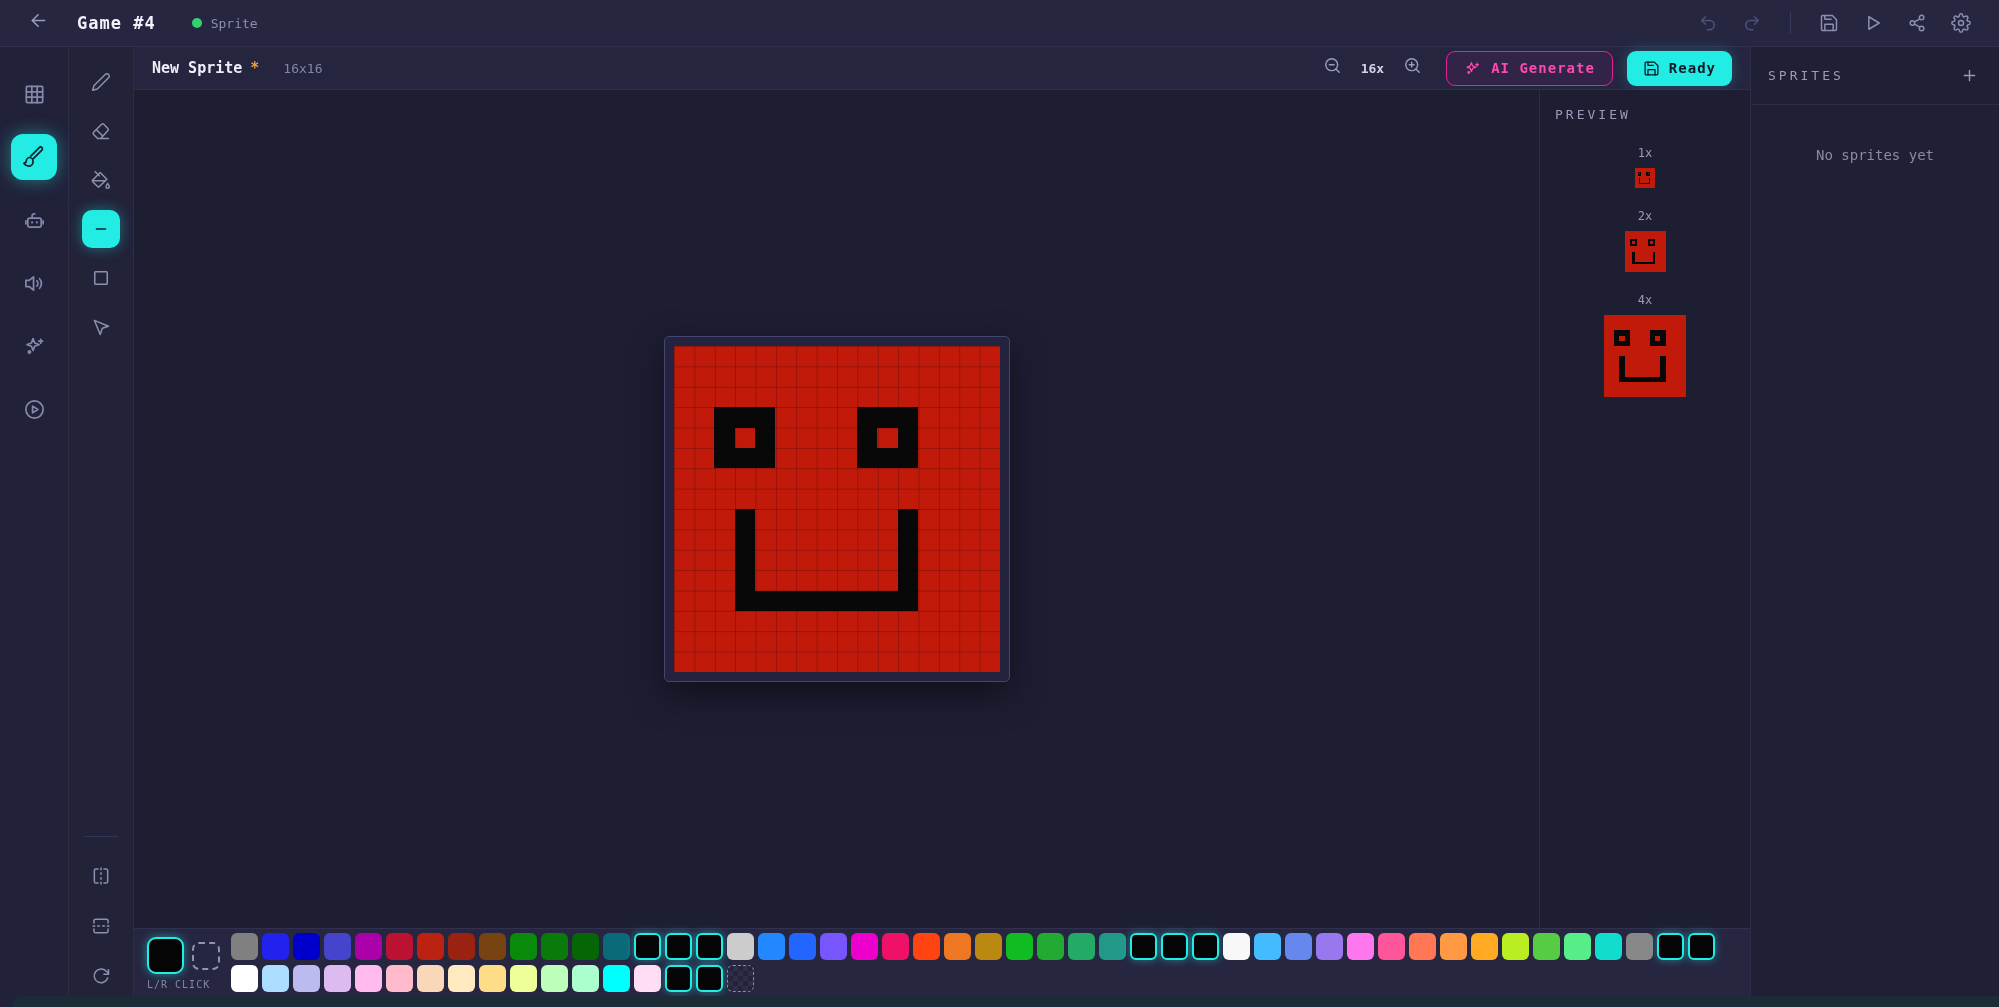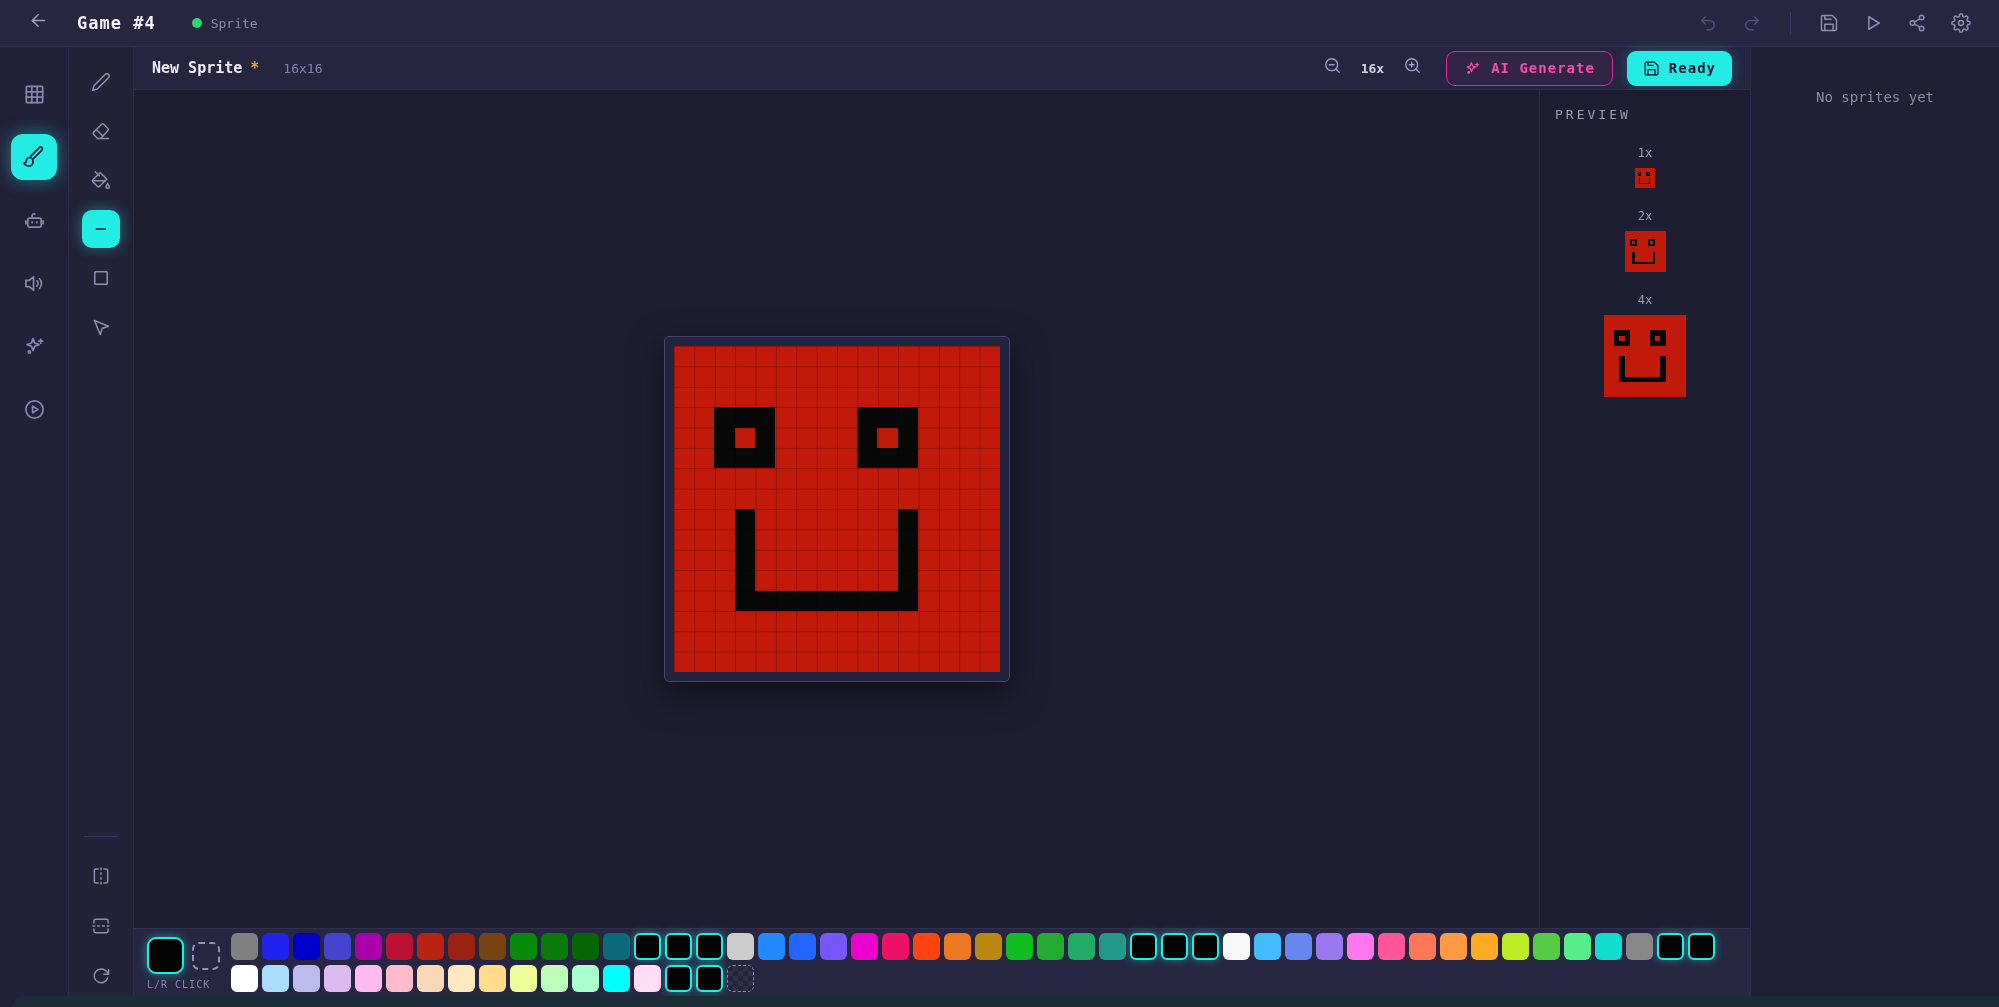--- a/index.html
+++ b/index.html
@@ -1404,20 +1404,30 @@
             <i style="background: rgb(193, 26, 11);"></i>
             <i style="background: rgb(193, 26, 11);"></i>
             <i style="background: rgb(193, 26, 11);"></i>
             <i style="background: rgb(193, 26, 11);"></i>
           </div>
         </div>
       </div>
   </aside>
 
   <aside class="sprites-panel">
+    <div class="sprites-header">
+      <span class="sprites-title">SPRITES</span>
+      <button class="add-sprite-btn">
+          <span class="icon">
+            <svg viewBox="0 0 24 24">
+              <path d="M12 5.5v13M5.5 12h13"></path>
+            </svg>
+          </span>
+        </button>
+    </div>
     <div class="empty-msg">No sprites yet</div>
   </aside>
 
   <div class="palette-bar">
     <button class="primary-swatch" id="primary-swatch" style="background: rgb(5, 5, 5);"></button>
     <button class="secondary-swatch"></button>
     <div class="palette-hint">L/R CLICK</div>
     <div class="palette-grid" id="palette-grid">
         <div class="prow">
           <button class="swatch" title="#808080" style="background: rgb(128, 128, 128);"></button>

